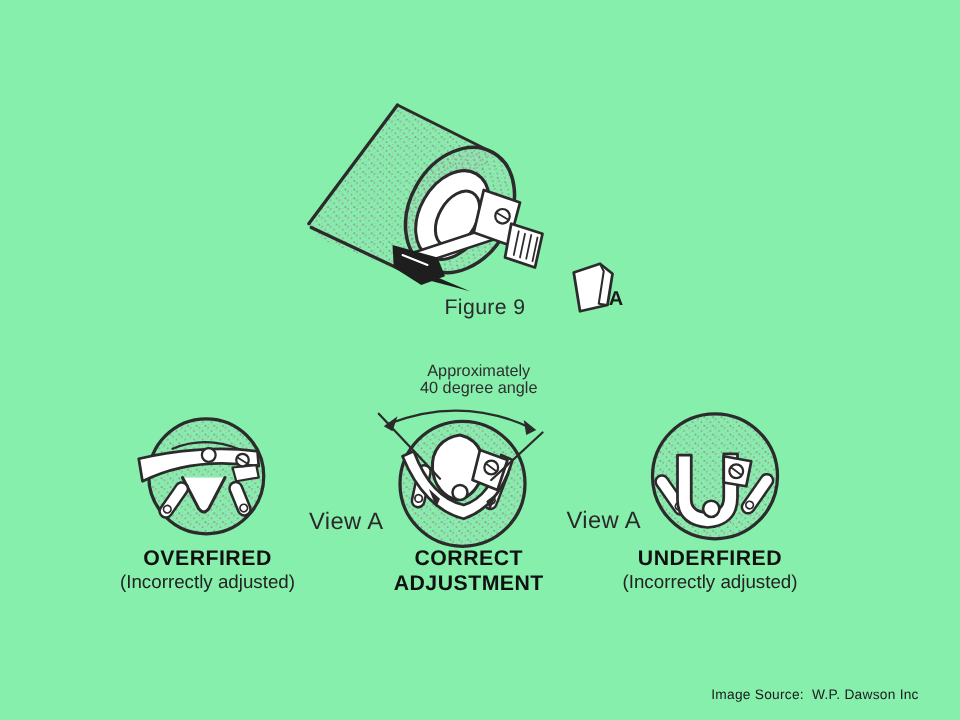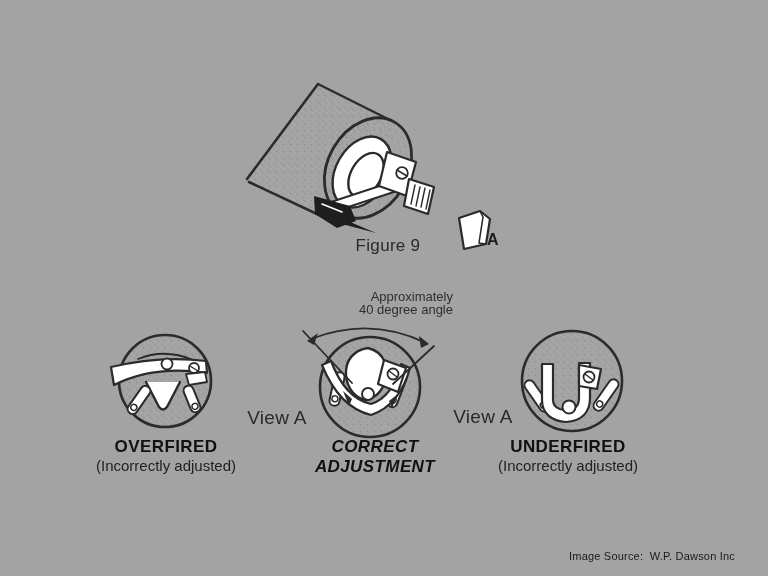--- a/index.html
+++ b/index.html
@@ -1,33 +1,33 @@
 <!DOCTYPE html>
 <html><head>
 <meta charset="utf-8">
 <style>
   html,body{margin:0;padding:0;background:#fff;}
   .page{
-    position:relative;width:768px;height:576px;background:#a3a3a3;overflow:hidden;
+    position:relative;width:768px;height:576px;background:#86efac;overflow:hidden;
     font-family:"Liberation Sans", sans-serif;color:#1c1c1c;
   }
   .page svg{position:absolute;left:0;top:0;}
   .abs{position:absolute;}
   .center{text-align:center;}
   .fig-caption{left:338px;top:236px;width:100px;font-size:17px;color:#2a2a2a;letter-spacing:.3px;}
   .part-a{left:487px;top:231px;font-size:16px;font-weight:700;color:#1c1c1c;}
-  .annotation{left:293px;top:290px;width:160px;font-size:13px;line-height:13px;color:#2e2e2e;text-align:right;}
+  .annotation{left:303px;top:290px;width:160px;font-size:13px;line-height:13px;color:#2e2e2e;}
   .view-a{font-size:19px;color:#2a2a2a;letter-spacing:.3px;}
   .view-a.left{left:246px;top:407px;width:62px;}
   .view-a.right{left:452px;top:406px;width:62px;}
   .view-block{top:437px;width:200px;}
   .view-block .title{font-size:17px;font-weight:700;letter-spacing:.4px;line-height:20px;color:#111;}
   .view-block .sub{font-size:15px;line-height:17px;color:#222;}
   .vb-left{left:66px;}
-  .vb-center{left:275px;font-style:italic;}
+  .vb-center{left:275px;}
   .vb-right{left:468px;}
   .footer{
     right:33px;top:550px;font-size:11px;color:#1a1a1a;white-space:pre;letter-spacing:.2px;
   }
 </style>
 </head>
 <body>
 
 <div class="page">
 

